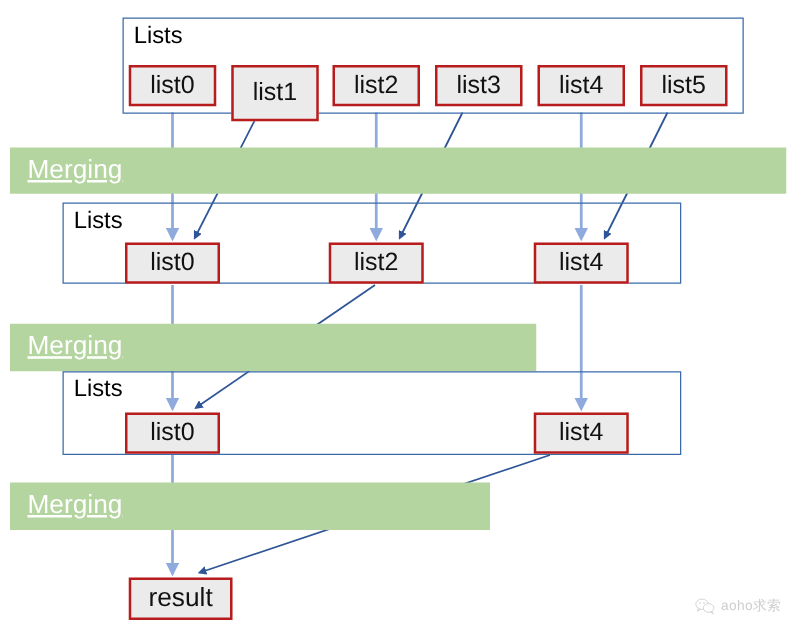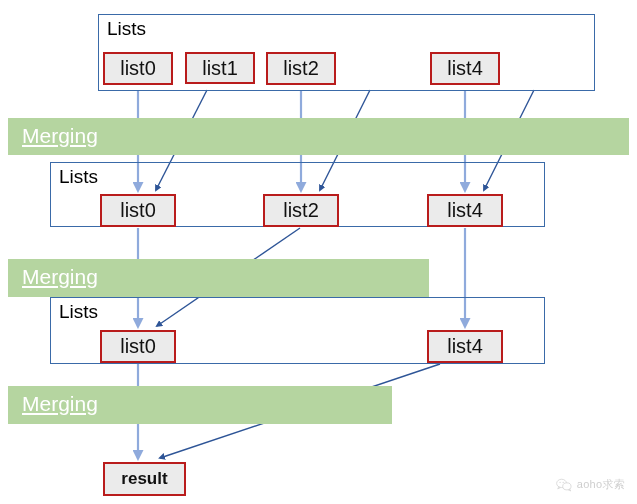--- a/index.html
+++ b/index.html
@@ -61,22 +61,21 @@
     border: 2px solid #b91c1c;
     box-sizing: border-box;
     display: flex;
     align-items: center;
     justify-content: center;
     font-size: 20px;
     color: #111111;
     z-index: 5;
   }
   .node-box.result-node {
-    font-size: 17px;
-    font-weight: bold;
+    font-size: 21px;
   }
   #watermark {
     position: absolute;
     right: 12px;
     bottom: 12px;
     display: flex;
     align-items: center;
     gap: 5px;
     opacity: 0.42;
   }
@@ -117,23 +116,25 @@
         <line x1="465" y1="228" x2="465" y2="326" stroke="#8faadc" stroke-width="2.2" marker-end="url(#head-vertical)"></line>
         <line x1="138" y1="364" x2="138" y2="458" stroke="#8faadc" stroke-width="2.2" marker-end="url(#head-vertical)"></line>
         <line x1="440" y1="364" x2="160" y2="458" stroke="#2e5597" stroke-width="1.4" marker-end="url(#head-diagonal)"></line>
       </g>
   </svg>
 
   <div class="container-box" id="level-1-box" style="left: 98px; top: 14px; width: 497px; height: 77px;">
     <span class="container-label">Lists</span>
   </div>
   <div class="node-box" id="n-1-0" style="left: 103px; top: 52px; width: 70px; height: 33px;">list0</div>
-  <div class="node-box" id="n-1-1" style="left: 185px; top: 52px; width: 70px; height: 32px;">list1</div>
+  <div class="node-box" id="n-1-1" style="left: 185px; top: 52px; width: 70px; height: 45px;">list1</div>
   <div class="node-box" id="n-1-2" style="left: 266px; top: 52px; width: 70px; height: 33px;">list2</div>
+  <div class="node-box" id="n-1-3" style="left: 348px; top: 52px; width: 70px; height: 33px;">list3</div>
   <div class="node-box" id="n-1-4" style="left: 430px; top: 52px; width: 70px; height: 33px;">list4</div>
+  <div class="node-box" id="n-1-5" style="left: 512px; top: 52px; width: 70px; height: 33px;">list5</div>
 
   <div class="merging-bar" id="merging-bar-1" style="left: 8px; top: 118px; width: 621px; height: 37px;">
     <span class="merging-label">Merging</span>
   </div>
 
   <div class="container-box" id="level-2-box" style="left: 50px; top: 162px; width: 495px; height: 65px;">
     <span class="container-label">Lists</span>
   </div>
   <div class="node-box" id="n-2-0" style="left: 100px; top: 194px; width: 76px; height: 33px;">list0</div>
   <div class="node-box" id="n-2-1" style="left: 263px; top: 194px; width: 76px; height: 33px;">list2</div>

